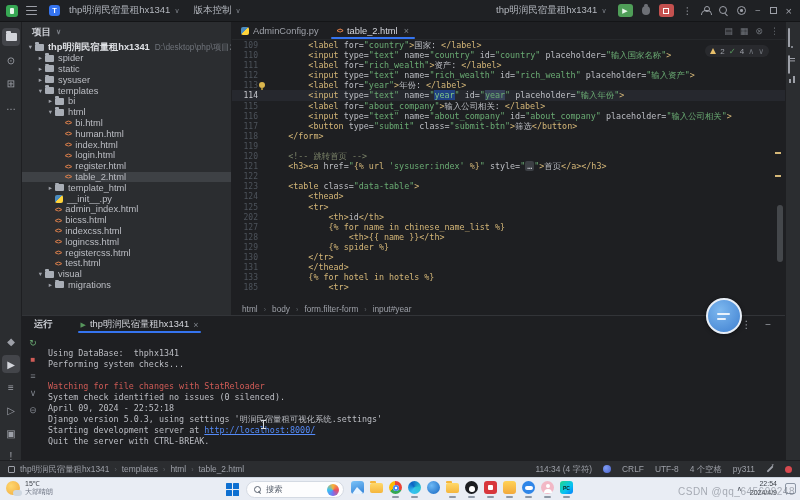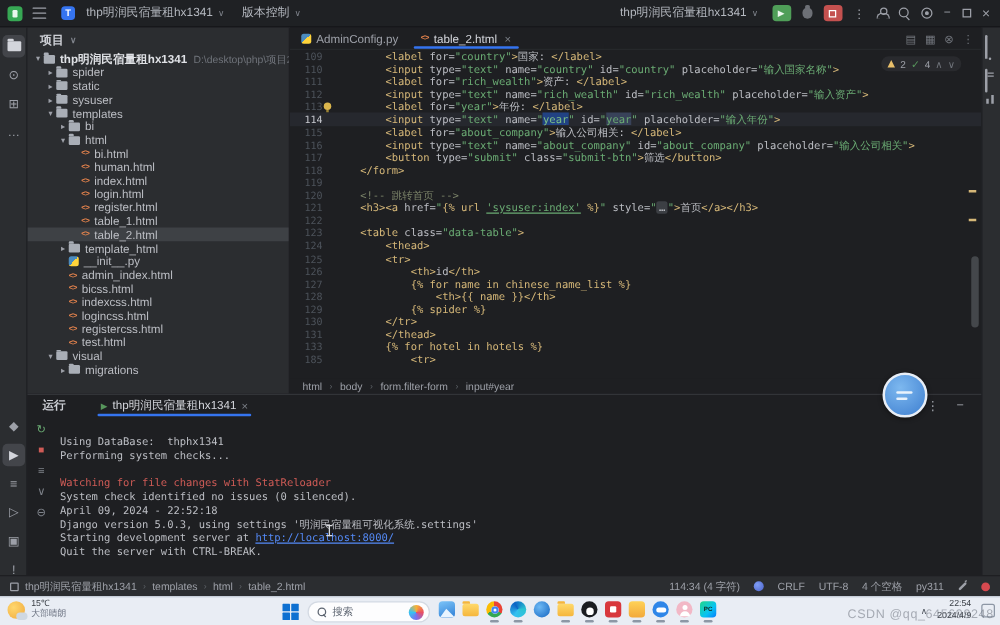--- a/index.html
+++ b/index.html
@@ -63,21 +63,21 @@
   .tab.active{color:#d5d7dd;}
   .tab.active::after{content:"";position:absolute;left:3px;right:3px;bottom:0;height:2px;background:#3574f0;border-radius:1px;}
   .tab .close{color:#7e828a;font-size:9px;margin-left:2px;}
   .tabrow-right{margin-left:auto;display:flex;align-items:center;gap:7px;padding-right:6px;color:#6f737a;font-size:9px;}
   .code{position:absolute;left:0;top:18px;width:553px;height:263px;overflow:hidden;}
   .cl{height:10.1px;line-height:10.1px;font-family:"DejaVu Sans Mono",monospace;font-size:8.4px;white-space:pre;position:relative;}
   .cl.cur{background:#26282e;}
   .ln{display:inline-block;width:26px;text-align:right;margin-right:10px;color:#4d535b;font-size:8px;}
   .cl.cur .ln{color:#c8cad0;}
   .tk-g{color:#d5b778;} .tk-p{color:#bcbec4;} .tk-s{color:#6aab73;}
-  .tk-c{color:#7a8268;} .tk-u{color:#6aab73;text-decoration:underline;}
+  .tk-c{color:#7a8268;} .tk-u{color:#6aab73;}
   .tk-sel{color:#7ec287;background:#214283;} .tk-use{color:#6aab73;background:rgba(100,130,190,.30);}
   .tk-f{background:#3c3f44;color:#c8cad0;border-radius:2px;padding:0 2px;}
   .bulb{position:absolute;left:27px;top:2px;width:6px;height:6px;border-radius:50%;background:#dbb64d;}
   .bulb::after{content:"";position:absolute;left:1.6px;top:5.6px;width:2.6px;height:1.6px;background:#9a8335;}
   .inspect{position:absolute;right:16px;top:23px;display:flex;align-items:center;gap:4px;font-size:8px;color:#9da0a8;background:rgba(43,45,48,.85);border-radius:6px;padding:1px 5px;}
   .tri{width:0;height:0;border-left:3.5px solid transparent;border-right:3.5px solid transparent;border-bottom:6px solid #e8bf6a;}
   .chk{color:#57965c;font-size:8.5px;}
   .stripe-mark{position:absolute;width:6px;height:2px;background:#d5b778;right:4px;}
   .vthumb{position:absolute;right:2px;width:6px;background:rgba(140,145,152,.35);border-radius:3px;}
   .crumbs{position:absolute;left:0;top:281px;width:553px;height:12px;display:flex;align-items:center;gap:6px;padding-left:10px;font-size:8.3px;color:#9da0a8;background:#1e1f22;}
@@ -306,27 +306,20 @@
           </span>
           <span>login.html</span>
         </div>
         <div class="trow" style="padding-left: 34px;">
           <span class="t-arrow"> </span>
           <span class="t-ic">
             <span class="t-html">&lt;&gt;</span>
           </span>
           <span>register.html</span>
         </div>
-        <div class="trow" style="padding-left: 34px;">
-          <span class="t-arrow"> </span>
-          <span class="t-ic">
-            <span class="t-html">&lt;&gt;</span>
-          </span>
-          <span>table_1.html</span>
-        </div>
         <div class="trow sel" style="padding-left: 34px;">
           <span class="t-arrow"> </span>
           <span class="t-ic">
             <span class="t-html">&lt;&gt;</span>
           </span>
           <span>table_2.html</span>
         </div>
         <div class="trow" style="padding-left: 24px;">
           <span class="t-arrow">▸</span>
           <span class="t-ic">
@@ -429,21 +422,21 @@
         <div class="cl"><span class="ln">116</span><span class="tk-g">        &lt;input</span><span class="tk-p"> type=</span><span class="tk-s">"text"</span><span class="tk-p"> name=</span><span class="tk-s">"about_company"</span><span class="tk-p"> id=</span><span class="tk-s">"about_company"</span><span class="tk-p"> placeholder=</span><span class="tk-s">"输入公司相关"</span><span class="tk-g">&gt;</span></div>
         <div class="cl"><span class="ln">117</span><span class="tk-g">        &lt;button</span><span class="tk-p"> type=</span><span class="tk-s">"submit"</span><span class="tk-p"> class=</span><span class="tk-s">"submit-btn"</span><span class="tk-g">&gt;</span><span class="tk-p">筛选</span><span class="tk-g">&lt;/button&gt;</span></div>
         <div class="cl"><span class="ln">118</span><span class="tk-g">    &lt;/form&gt;</span></div>
         <div class="cl"><span class="ln">119</span></div>
         <div class="cl"><span class="ln">120</span><span class="tk-c">    &lt;!-- 跳转首页 --&gt;</span></div>
         <div class="cl"><span class="ln">121</span><span class="tk-g">    &lt;h3&gt;&lt;a</span><span class="tk-p"> href=</span><span class="tk-s">"</span><span class="tk-g">{% url </span><span class="tk-u">'sysuser:index'</span><span class="tk-g"> %}</span><span class="tk-s">"</span><span class="tk-p"> style=</span><span class="tk-s">"</span><span class="tk-f">…</span><span class="tk-s">"</span><span class="tk-g">&gt;</span><span class="tk-p">首页</span><span class="tk-g">&lt;/a&gt;&lt;/h3&gt;</span></div>
         <div class="cl"><span class="ln">122</span></div>
         <div class="cl"><span class="ln">123</span><span class="tk-g">    &lt;table</span><span class="tk-p"> class=</span><span class="tk-s">"data-table"</span><span class="tk-g">&gt;</span></div>
         <div class="cl"><span class="ln">124</span><span class="tk-g">        &lt;thead&gt;</span></div>
         <div class="cl"><span class="ln">125</span><span class="tk-g">        &lt;tr&gt;</span></div>
-        <div class="cl"><span class="ln">126</span><span class="tk-g">            &lt;th&gt;</span><span class="tk-p">id</span><span class="tk-g">&lt;/th&gt;</span></div>
+        <div class="cl"><span class="ln">202</span><span class="tk-g">            &lt;th&gt;</span><span class="tk-p">id</span><span class="tk-g">&lt;/th&gt;</span></div>
         <div class="cl"><span class="ln">127</span><span class="tk-g">            {% for name in chinese_name_list %}</span></div>
         <div class="cl"><span class="ln">128</span><span class="tk-g">                &lt;th&gt;{{ name }}&lt;/th&gt;</span></div>
         <div class="cl"><span class="ln">129</span><span class="tk-g">            {% spider %}</span></div>
         <div class="cl"><span class="ln">130</span><span class="tk-g">        &lt;/tr&gt;</span></div>
         <div class="cl"><span class="ln">131</span><span class="tk-g">        &lt;/thead&gt;</span></div>
         <div class="cl"><span class="ln">133</span><span class="tk-g">        {% for hotel in hotels %}</span></div>
         <div class="cl"><span class="ln">185</span><span class="tk-g">            &lt;tr&gt;</span></div>
       </div>
     <div class="inspect">
       <span class="tri"></span>

